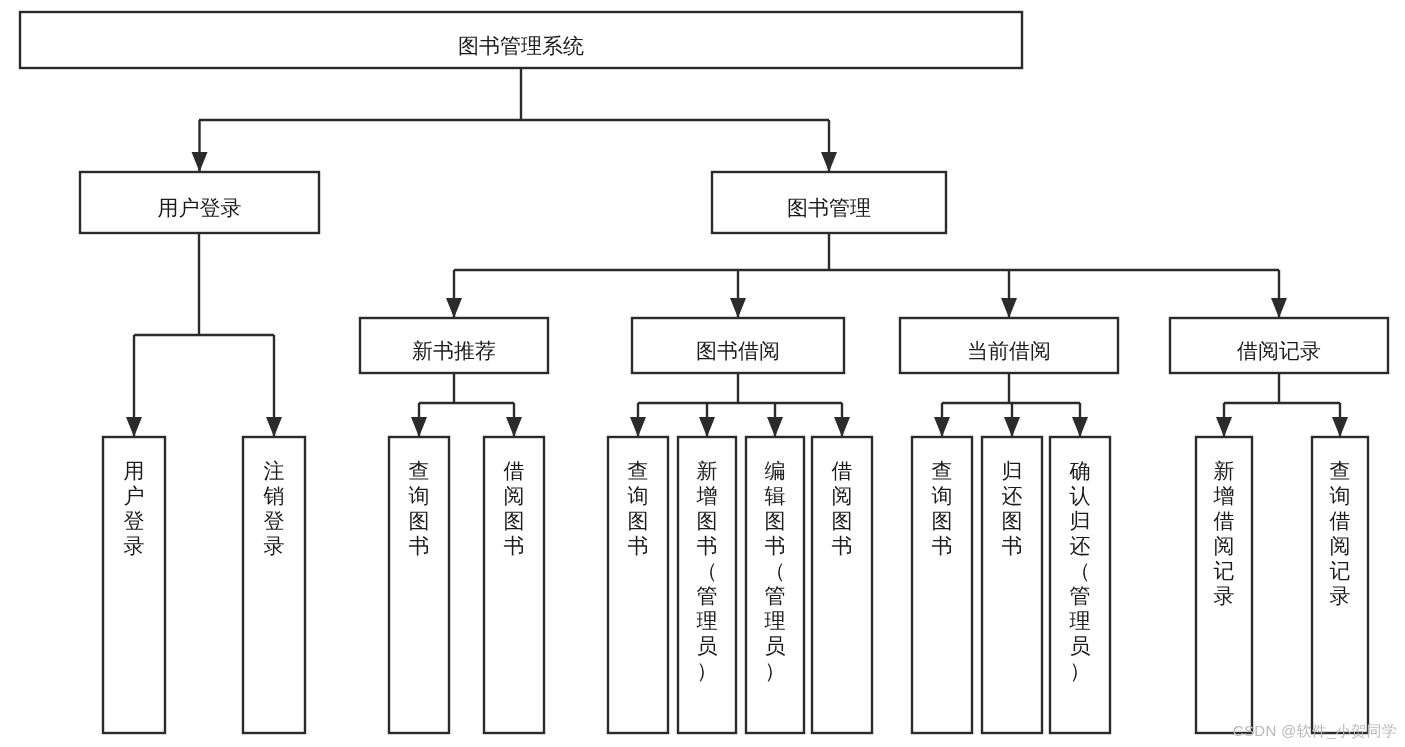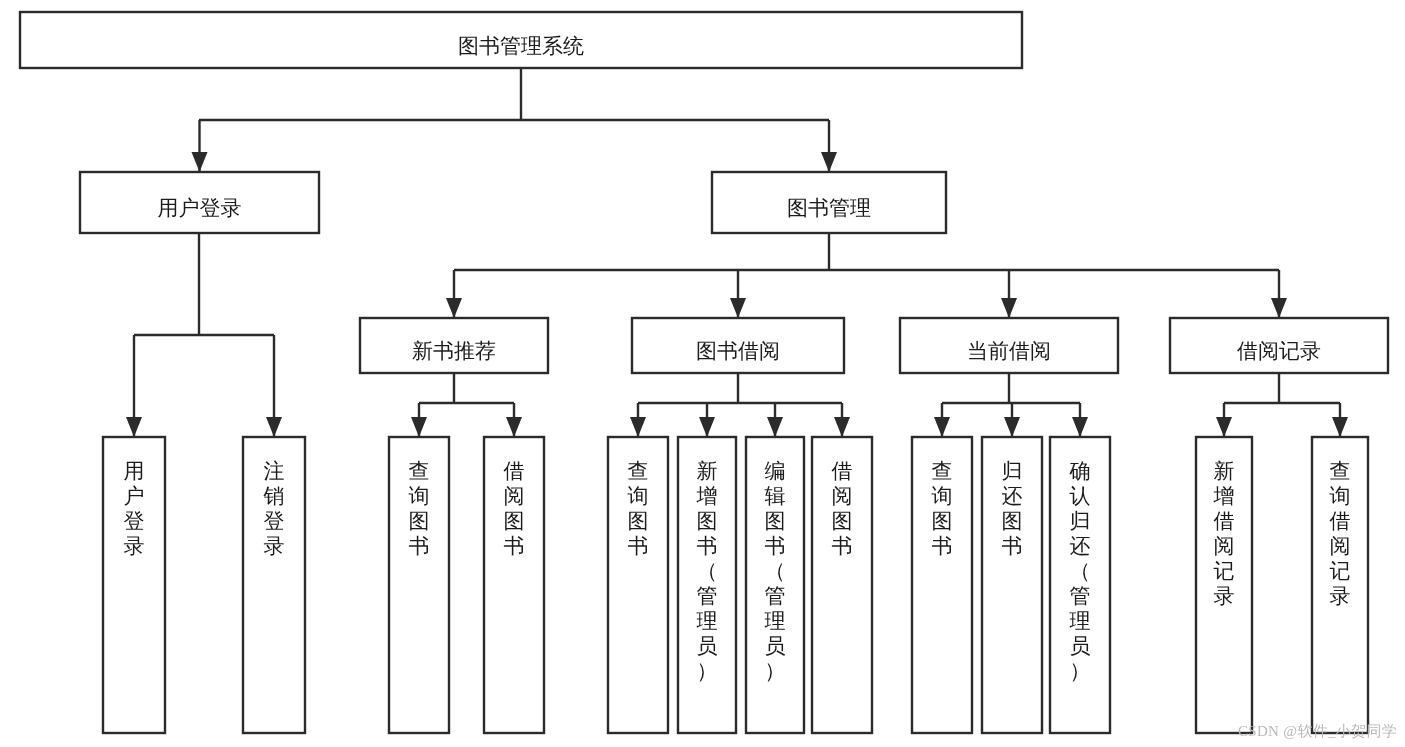--- a/index.html
+++ b/index.html
@@ -46,21 +46,21 @@
     fill: #1b1b1b;
     font-family: "Liberation Sans", sans-serif;
     font-size: 21px;
     text-anchor: middle;
     dominant-baseline: middle;
   }
   .watermark {
     position: absolute;
     right: 8px;
     bottom: 6px;
-    font-family: Liberation Serif, serif;
+    font-family: Liberation Sans, sans-serif;
     font-size: 15px;
     color: #b9b9b9;
     white-space: nowrap;
     letter-spacing: 0.3px;
     pointer-events: none;
   }
 </style>
 </head>
 <body>
 

